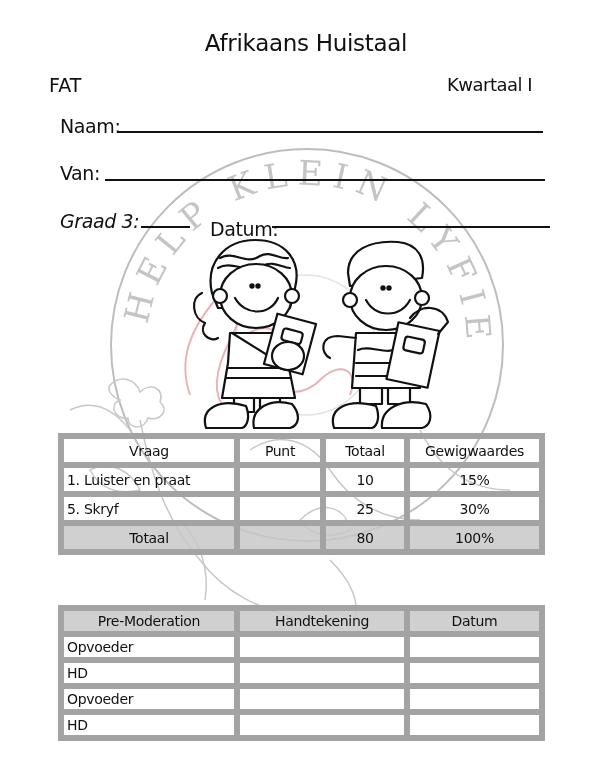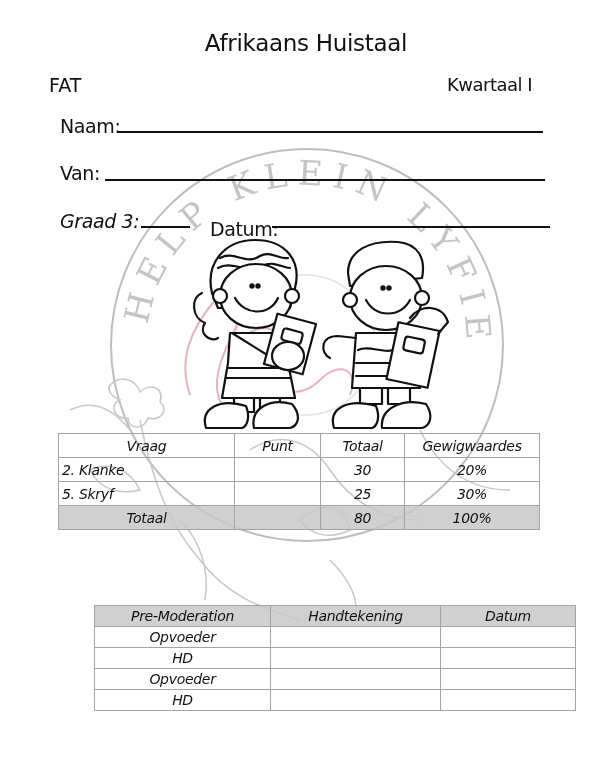--- a/index.html
+++ b/index.html
@@ -17,30 +17,30 @@
 
   .watermark { left:0; top:0; width:600px; height:776px; pointer-events:none; }
 
   .illustration { left:170px; top:238px; width:290px; height:192px; }
 
   table.grid {
     position:absolute; border-collapse:collapse; table-layout:fixed;
     font-size:14px; letter-spacing:-0.3px;
   }
   table.grid td {
-    border:1px solid #a3a3a3; padding:0 3px; height:22px; line-height:22px;
-    white-space:nowrap; overflow:hidden;font-style:italic;
+    border:6px solid #a3a3a3; padding:0 3px; height:22px; line-height:22px;
+    white-space:nowrap; overflow:hidden;
   }
   table.grid td.c { text-align:center; }
   table.grid tr.gray td { background:rgba(200,200,200,0.85); }
   table.grid tr.head td { background:transparent; }
   .marks { left:58px; top:433px; width:481px; }
   .marks td { height:23px !important; }
-  .moder { left:58px; top:605px; width:481px;margin-left:36px; }
-  .moder td { height:20px !important; line-height:20px !important;text-align:center; }
+  .moder { left:58px; top:605px; width:481px; }
+  .moder td { height:20px !important; line-height:20px !important; }
 </style>
 </head>
 <body>
 
 <svg class="abs watermark" viewBox="0 0 600 776">
   <g fill="none" stroke="#bdbdbd" stroke-width="2">
     <circle cx="307" cy="345" r="196"></circle>
   </g>
   <defs>
     <path id="ringpath" d="M 147 345 A 160 160 0 1 1 467 345"></path>
@@ -140,24 +140,24 @@
       <col style="width:135px">
     </colgroup>
   <tbody>
       <tr class="head">
     <td class="c">Vraag</td>
     <td class="c">Punt</td>
     <td class="c">Totaal</td>
     <td class="c">Gewigwaardes</td>
   </tr>
   <tr>
-    <td>2. Klanke</td>
+    <td>1.  Luister en praat</td>
     <td class="c"></td>
-    <td class="c">30</td>
-    <td class="c">20%</td>
+    <td class="c">10</td>
+    <td class="c">15%</td>
   </tr>
   <tr>
     <td>5. Skryf</td>
     <td class="c"></td>
     <td class="c">25</td>
     <td class="c">30%</td>
   </tr>
   <tr class="gray">
     <td class="c">Totaal</td>
     <td class="c"></td>

